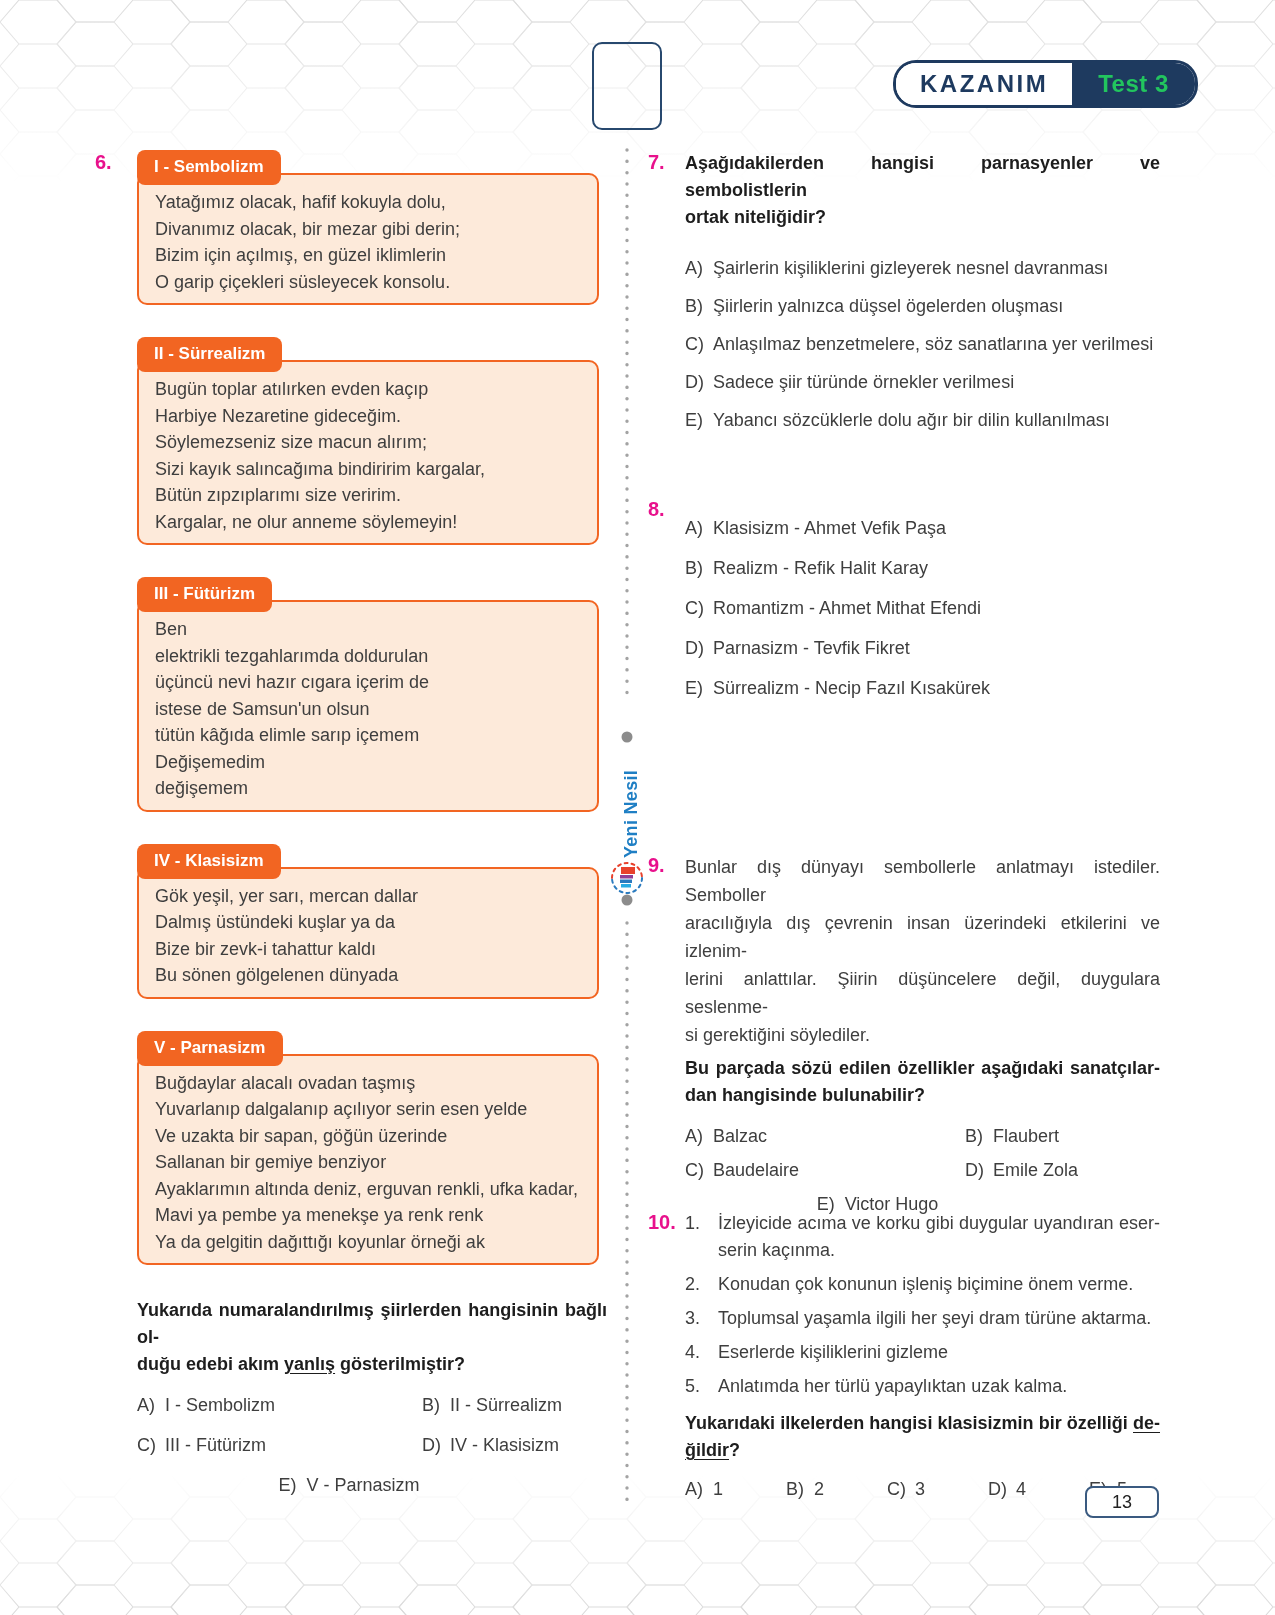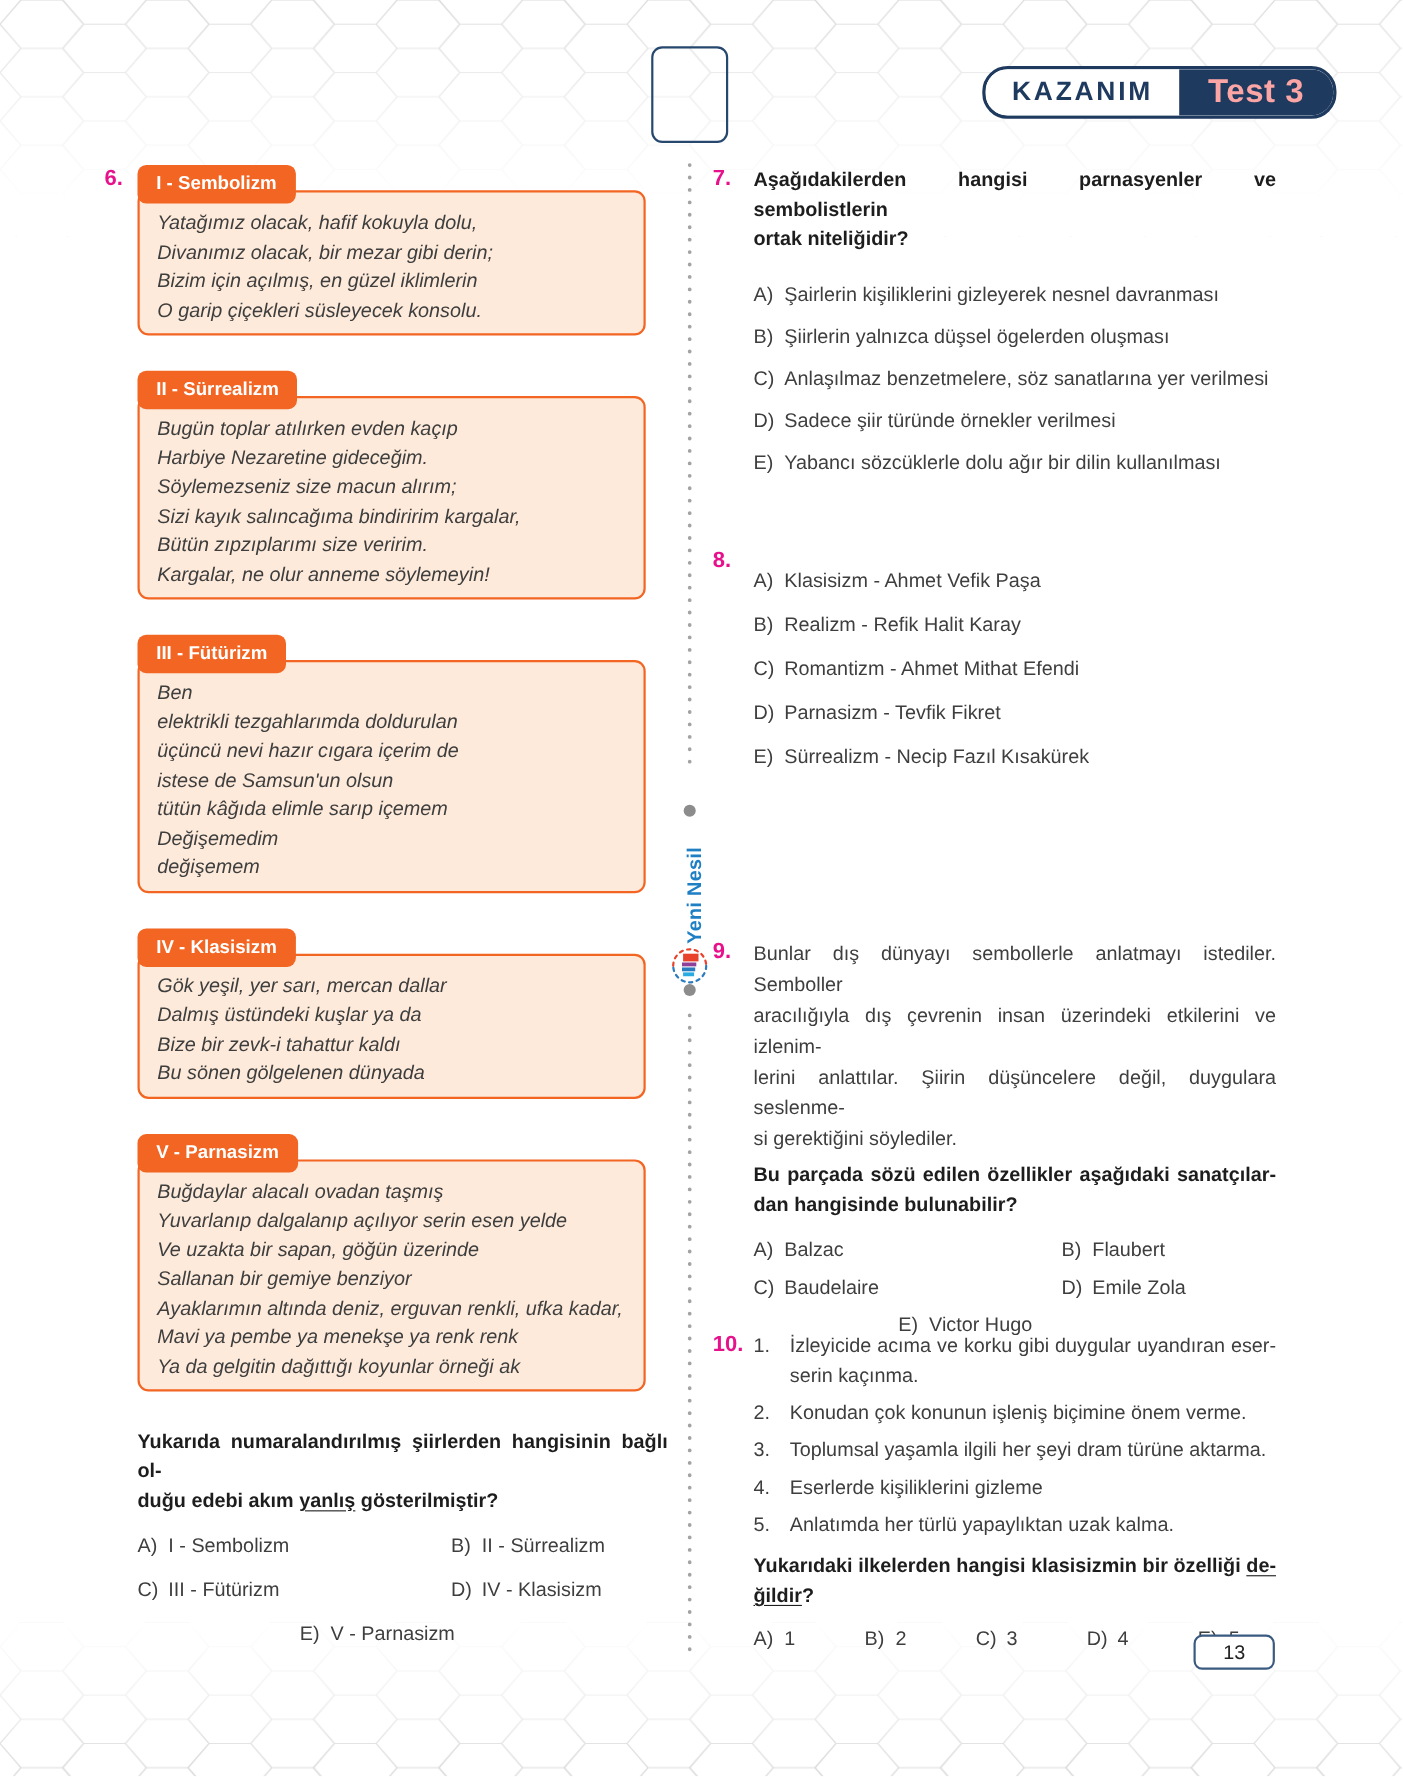--- a/index.html
+++ b/index.html
@@ -10,43 +10,43 @@
   .band-bottom{top:1475px;}
 
   
   .answer-square{position:absolute;left:592px;top:42px;width:66px;height:84px;
     border:2.5px solid #27486e;border-radius:10px;background:transparent;}
   .badge{position:absolute;left:893px;top:60px;height:42px;display:flex;align-items:stretch;
     border:3px solid #1e3a5f;border-radius:23px;overflow:hidden;background:#fff;}
   .badge-left{display:flex;align-items:center;padding:16px 24px;background:#ffffff;}
   .badge-left span{color:#1e3a5f;font-weight:700;font-size:24px;letter-spacing:2.5px;}
   .badge-right{display:flex;align-items:center;padding:0 26px;background:#1e3a5f;}
-  .badge-right span{color:#fca5a5;font-weight:700;font-size:30px;letter-spacing:0.5px;text-align:right;}
+  .badge-right span{color:#22c55e;font-weight:700;font-size:24px;letter-spacing:0.5px;text-align:right;}
 
   
   .divider{position:absolute;left:619px;top:145px;}
   .brand-text{position:absolute;left:621px;top:858px;width:112px;height:20px;
     transform:rotate(-90deg);transform-origin:0 0;font-weight:700;font-size:18px;
     color:#1f7fc4;letter-spacing:0.3px;white-space:nowrap;}
   .brand-mark{position:absolute;left:609px;top:860px;}
 
   
   .col{position:absolute;top:150px;width:512px;}
   #col-left{left:95px;}
   #col-right{left:648px;}
   .qblock{position:relative;}
   .qnum{position:absolute;left:0;top:1px;color:#e8118c;font-weight:700;font-size:20px;}
   .indent{margin-left:37px;}
 
   
-  .boxes{margin-left:30px;}
+  .boxes{margin-left:42px;}
   .ptab{display:table;position:relative;z-index:2;background:#f26522;color:#ffffff;
     font-weight:700;font-size:17px;padding:7px 17px 8px;border-radius:8px;margin-bottom:-12px;}
   .pbox{position:relative;z-index:1;width:462px;box-sizing:border-box;border:2px solid #f26522;
-    background:#fdeada;border-radius:10px;padding:14px 16px 8px;margin-bottom:32px;font-style:italic;}
+    background:#fdeada;border-radius:10px;padding:14px 16px 8px;margin-bottom:32px;}
   .pline{display:block;font-size:18px;line-height:26.5px;color:#3e3e3e;}
 
   
   .stem{font-weight:700;color:#1d1d1d;font-size:18px;line-height:27px;}
   .jline{display:block;text-align:justify;text-align-last:justify;}
   .lline{display:block;}
   .para .lline{font-size:18px;line-height:28px;color:#3e3e3e;font-weight:400;}
   .u{text-decoration:underline;text-underline-offset:3px;}
 
   

